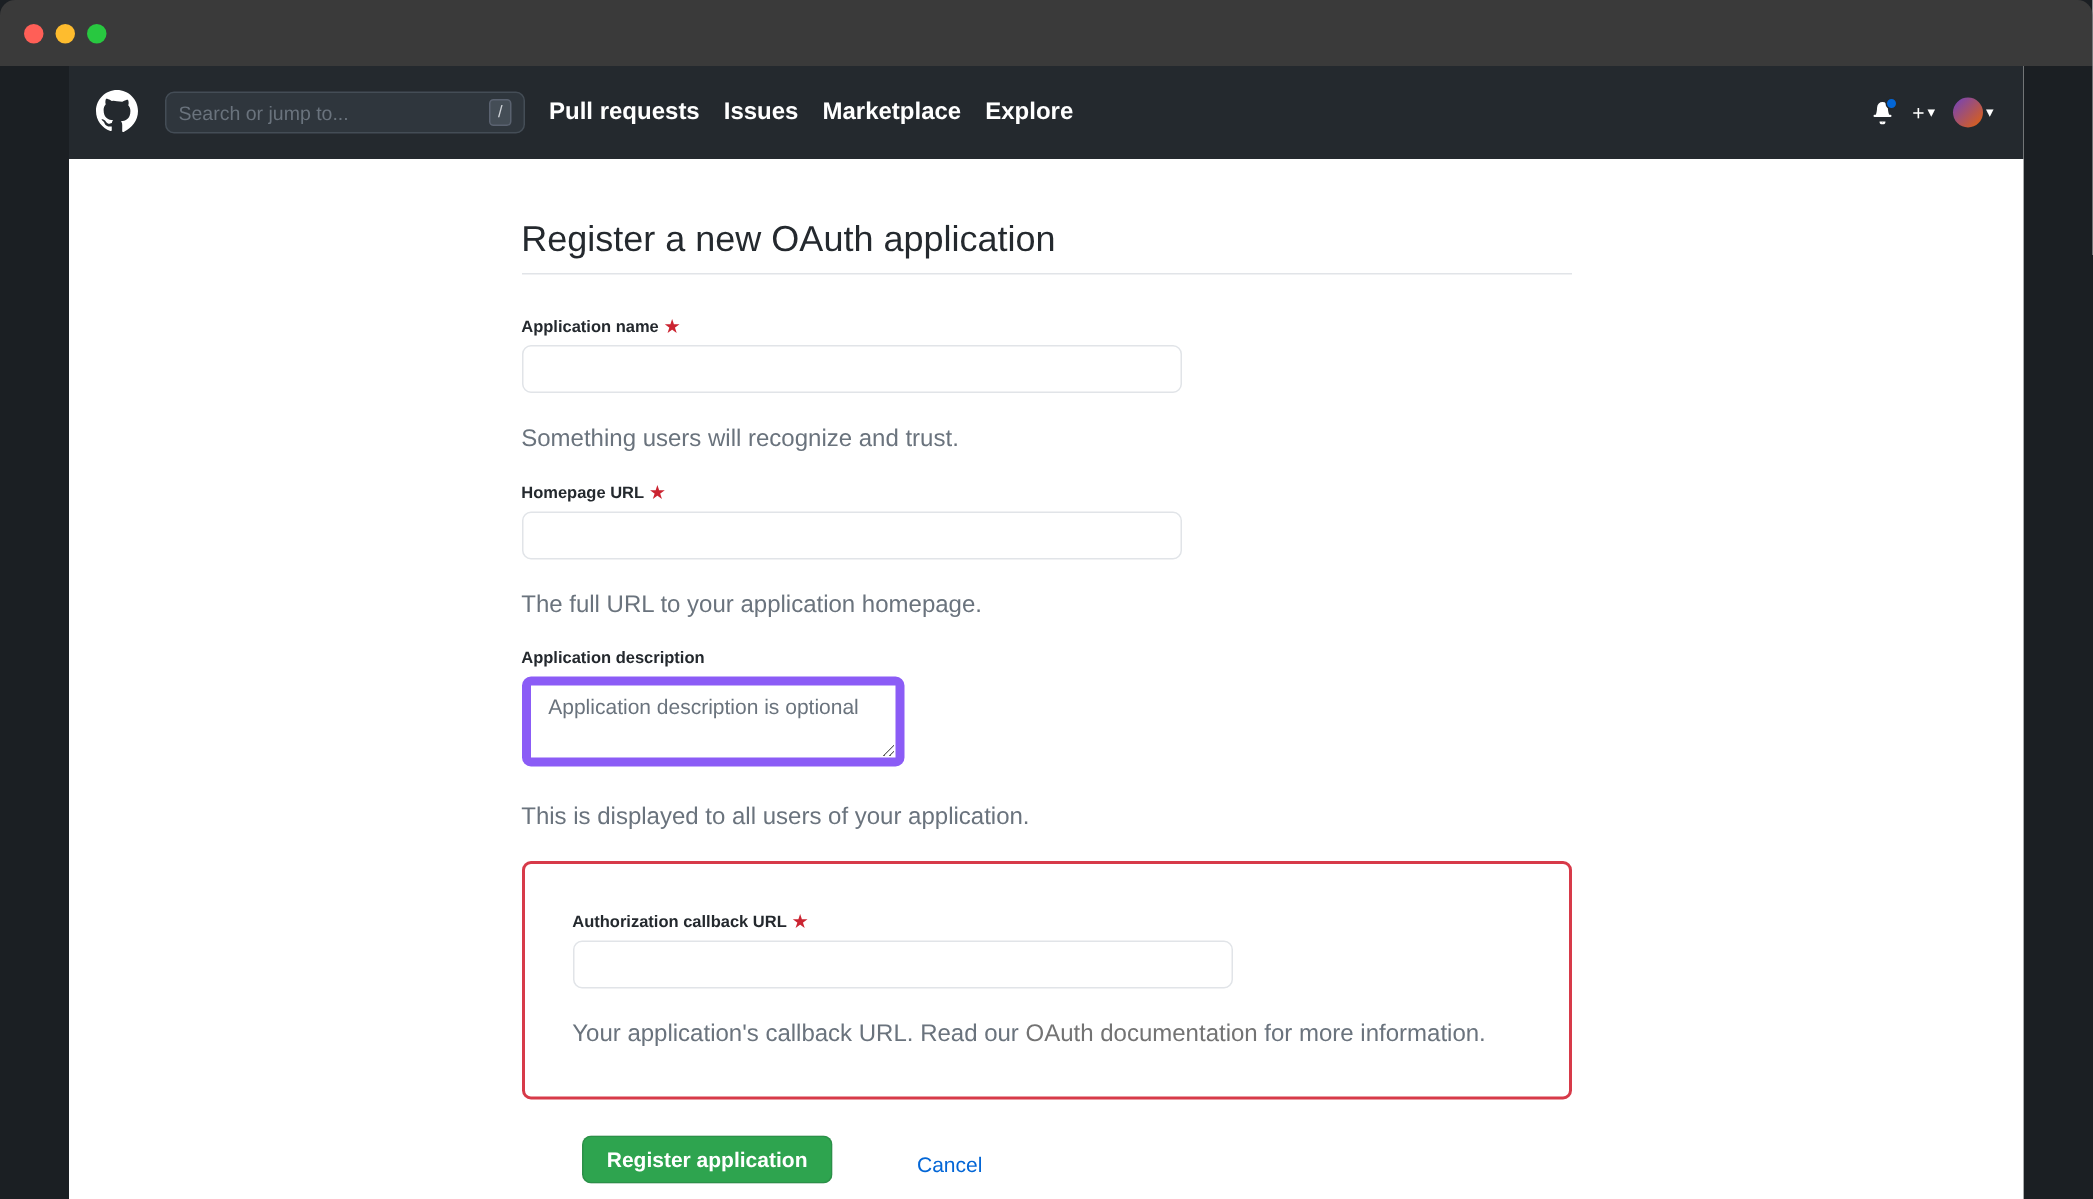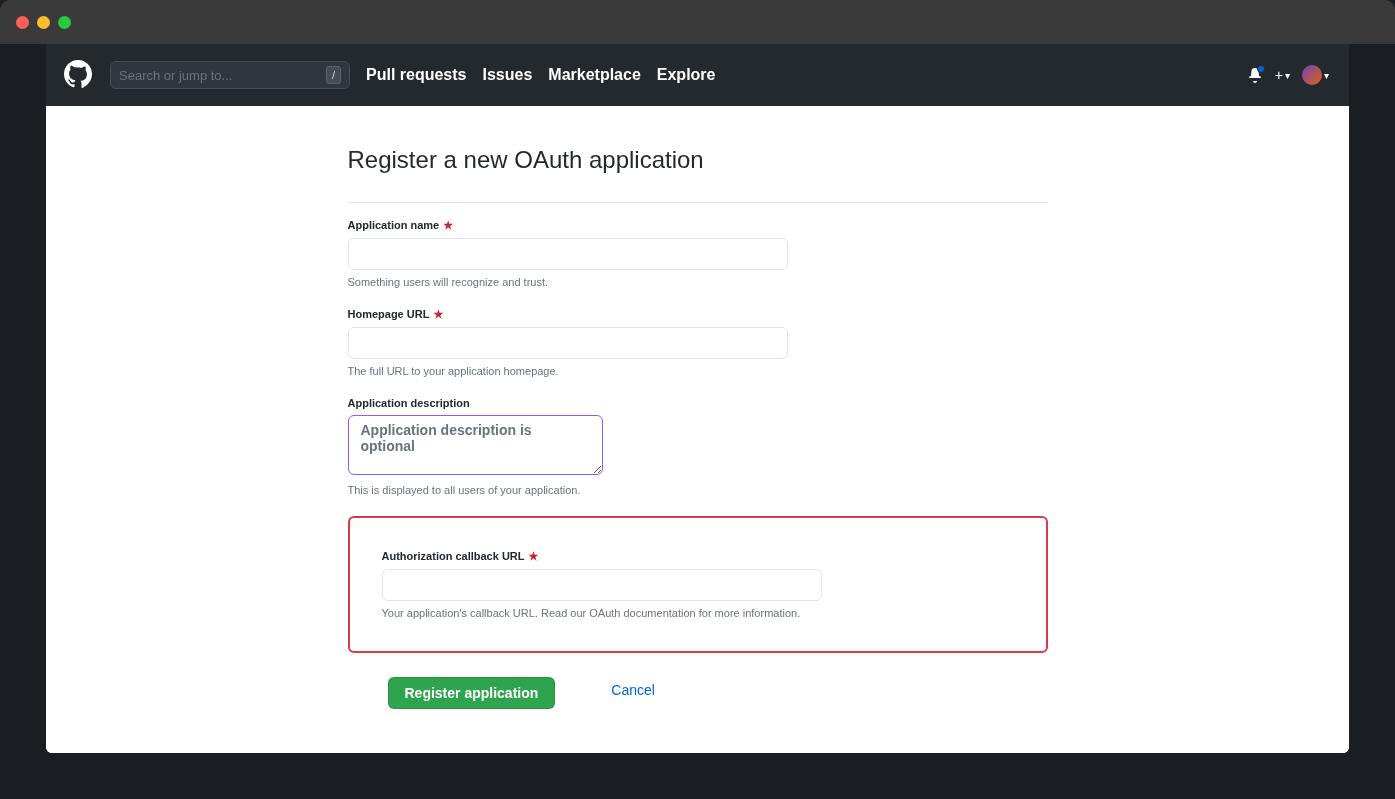--- a/index.html
+++ b/index.html
@@ -168,22 +168,22 @@
     .form-container {
       width: 740px;
       max-width: 100%;
       padding: 0 20px;
     }
 
     .page-title {
       font-size: 24px;
       font-weight: 300;
       color: #24292e;
-      margin-bottom: 16px;
-      padding-bottom: 28px;
+      margin-bottom: 28px;
+      padding-bottom: 8px;
       border-bottom: 1px solid #e1e4e8;
     }
 
     .form-group {
       margin-bottom: 20px;
     }
 
     .form-label {
       display: block;
       font-weight: 600;
@@ -204,39 +204,38 @@
       border: 1px solid #e1e4e8;
       border-radius: 6px;
       font-size: 14px;
       color: #24292e;
       background: #ffffff;
       outline: none;
       height: 32px;
     }
 
     .form-hint {
-      margin-top: 6px;
-      font-size: 11px;
+      margin-top: 22px;
+      font-size: 16px;
       color: #6a737d;
     }
 
     .form-textarea {
       width: 100%;
       max-width: 255px;
       padding: 6px 12px;
-      border: 1px solid #8b5cf6;
+      border: 6px solid #8b5cf6;
       border-radius: 6px;
       font-size: 14px;
       color: #ef4444;
       background: #ffffff;
       outline: none;
       resize: both;
       min-height: 60px;
       font-family: inherit;
-      font-weight: bold;
     }
 
     .form-textarea::placeholder {
       color: #6a737d;
     }
 
     
     .callback-section {
       border: 2px solid #d73a49;
       border-radius: 6px;
@@ -249,21 +248,21 @@
     }
 
     .form-hint a {
       color: #737373;
       text-decoration: none;
     }
 
     
     .btn-row {
       display: flex;
-      align-items: flex-start;
+      align-items: flex-end;
       gap: 16px;
       margin-top: 24px;
       padding-left: 40px;
     }
 
     .btn-primary {
       background: #2ea44f;
       color: #ffffff;
       border: 1px solid rgba(27,31,35,0.15);
       border-radius: 6px;

